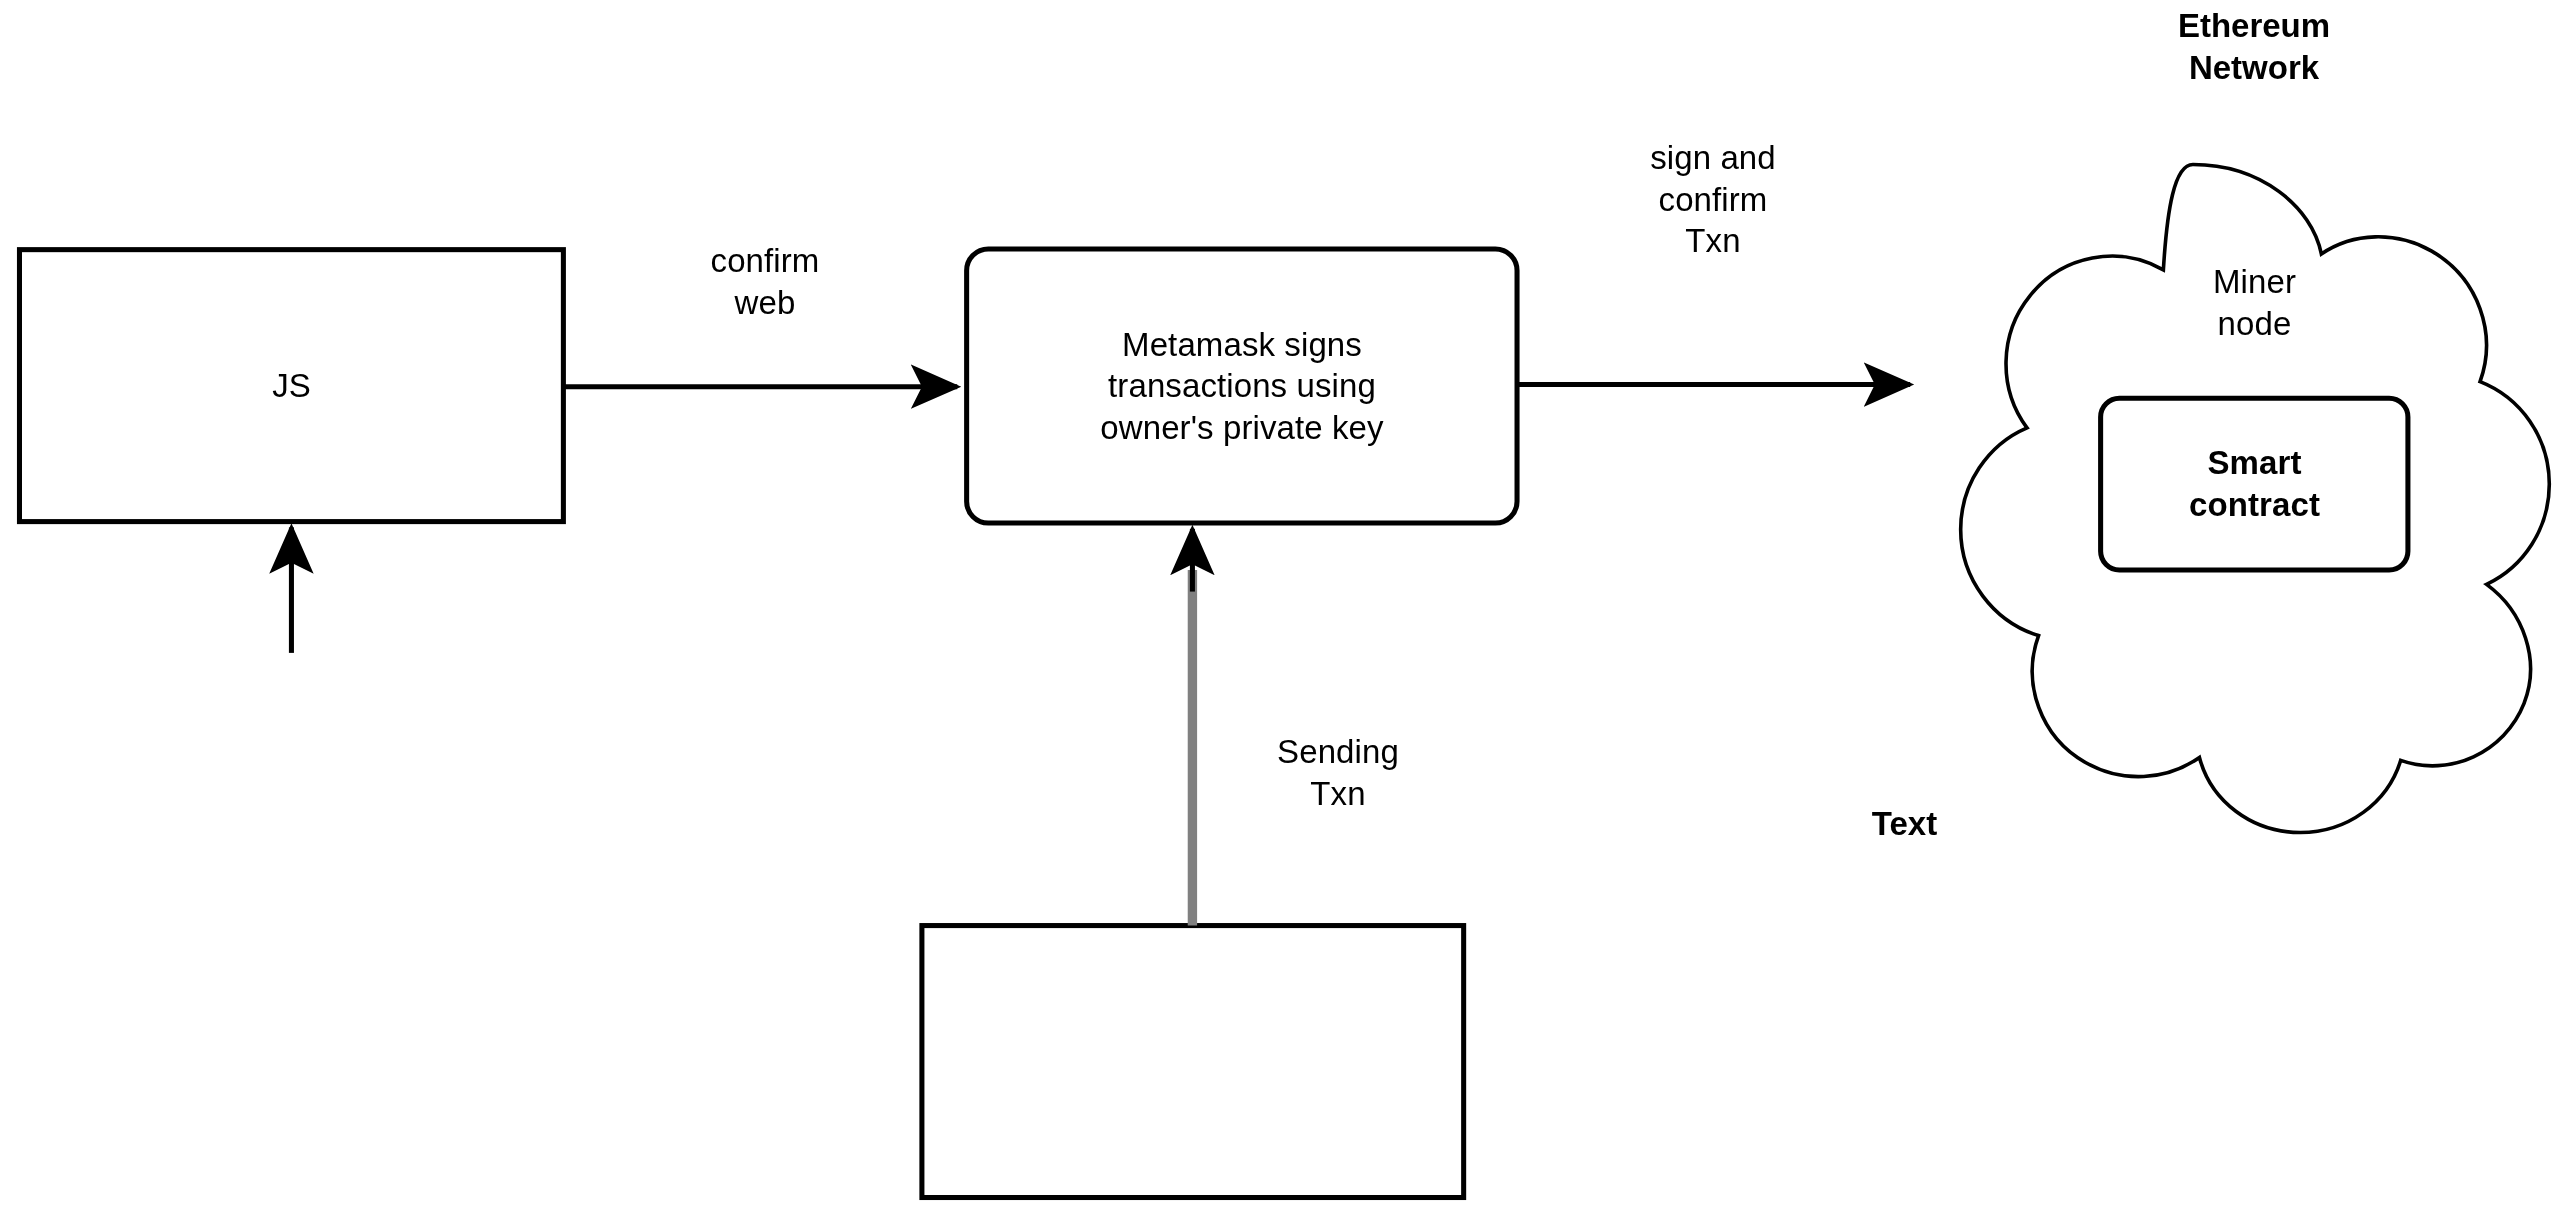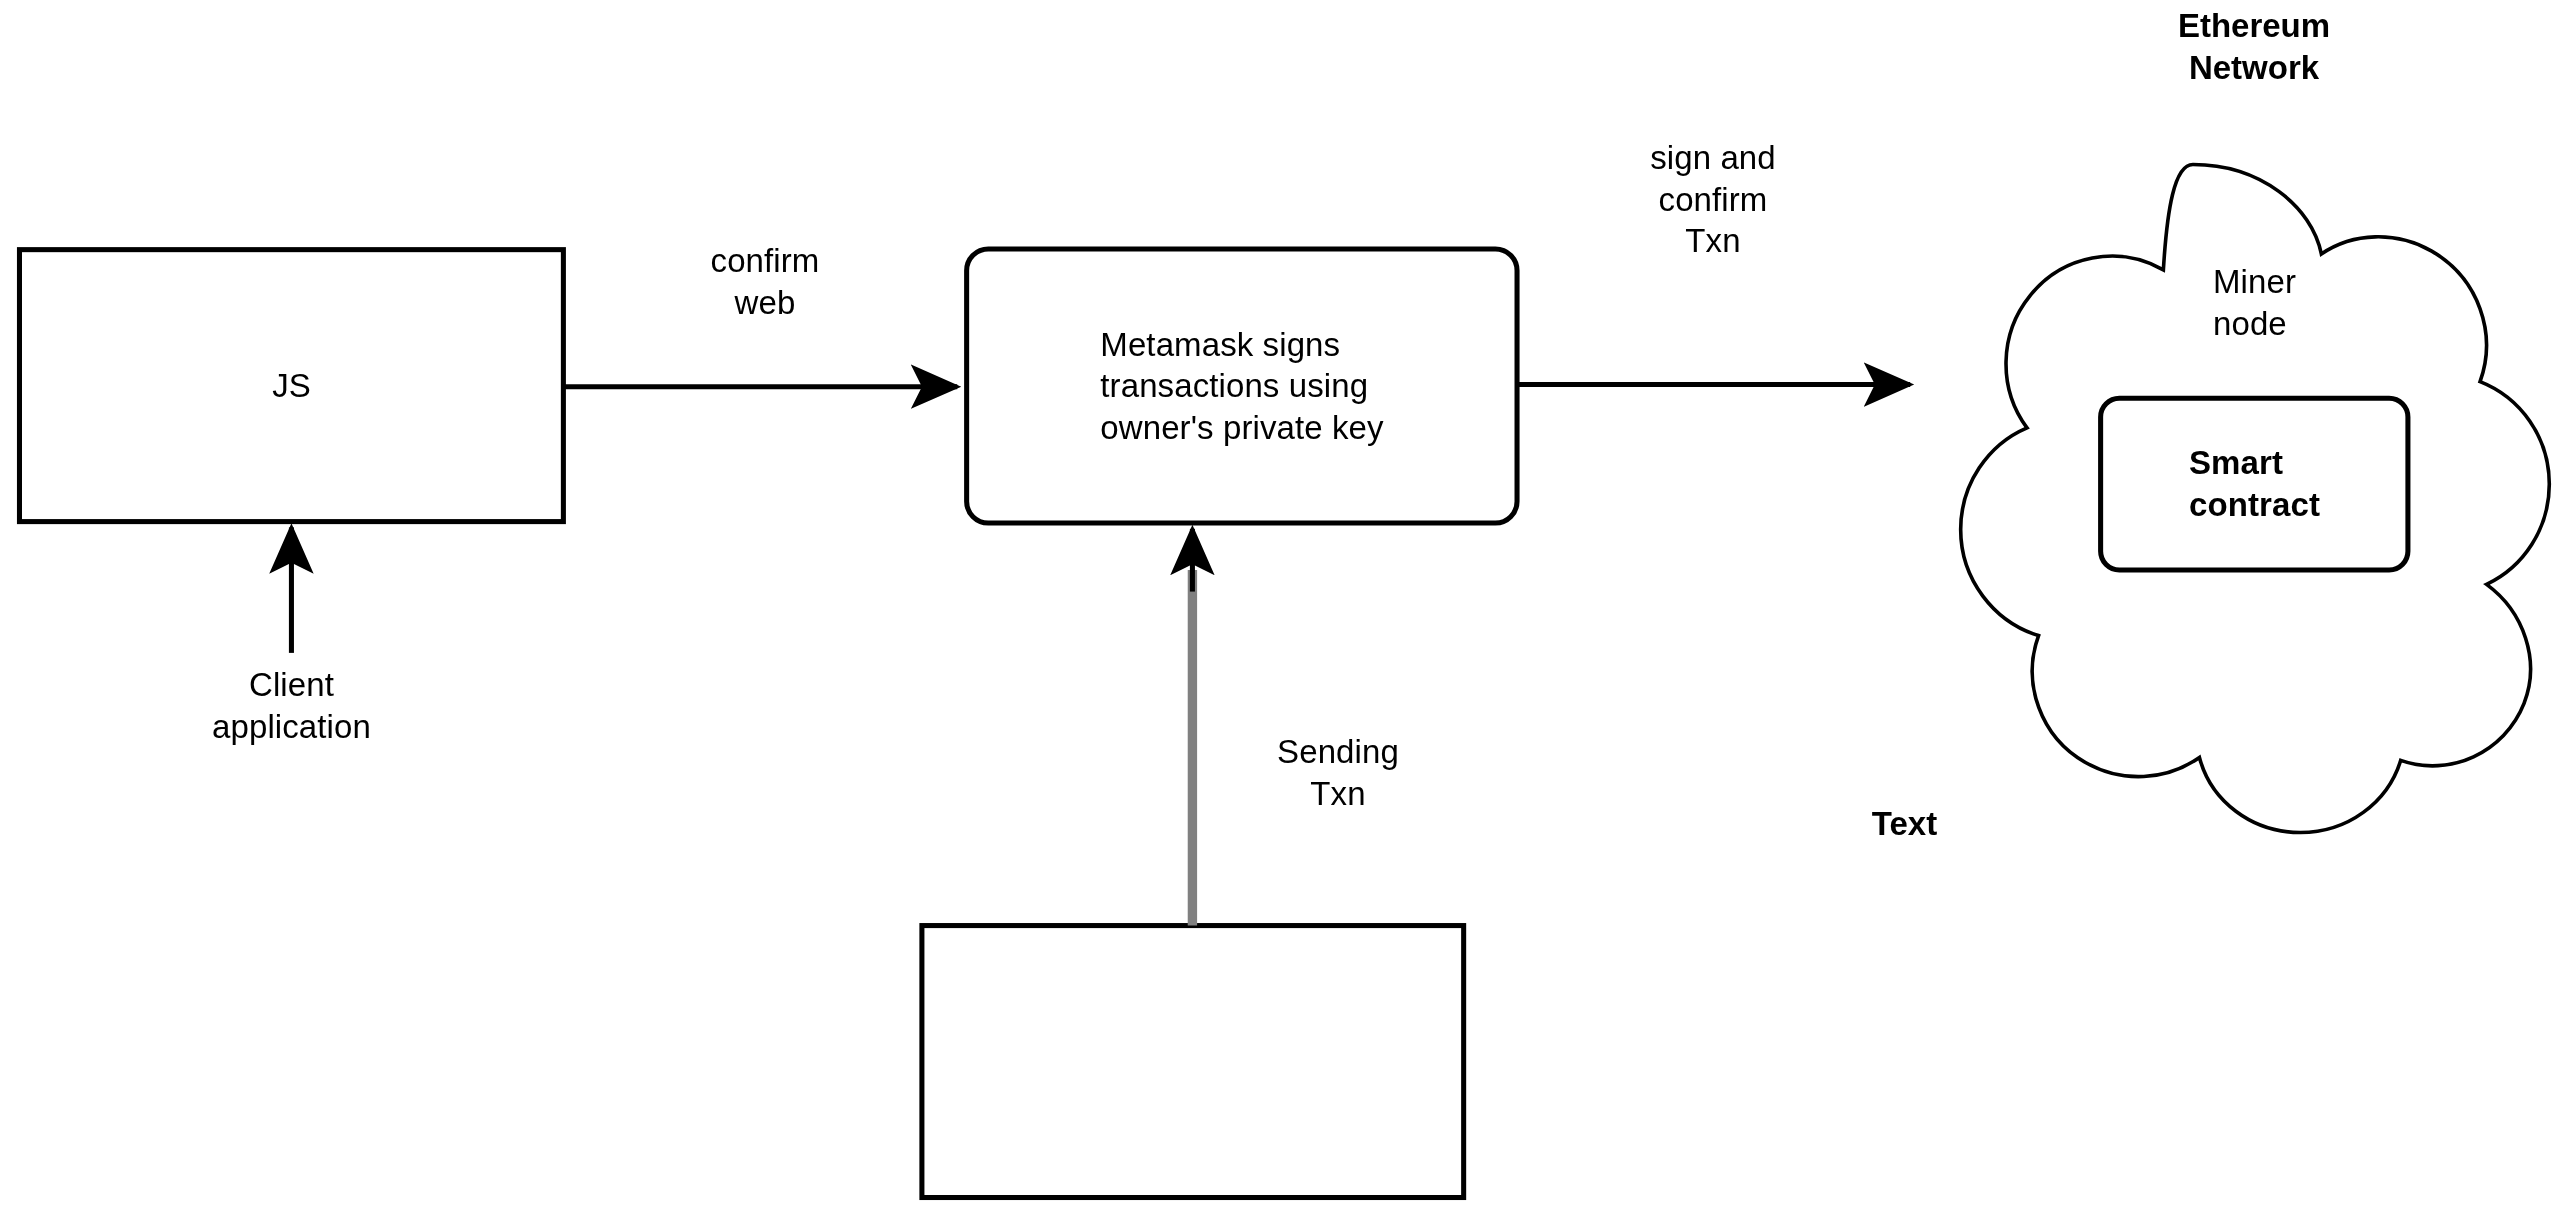--- a/index.html
+++ b/index.html
@@ -21,20 +21,21 @@
     left: 0;
     width: 2576px;
     height: 1212px;
     pointer-events: none;
   }
   .node-label {
     position: absolute;
     display: flex;
     align-items: center;
     justify-content: center;
+    text-align: center;
     color: #000000;
     font-size: 33px;
     line-height: 1.26;
     white-space: pre-line;
     letter-spacing: 0.1px;
   }
   .edge-label {
     position: absolute;
     text-align: center;
     color: #000000;
@@ -117,22 +118,20 @@
   <div class="edge-label" style="left:635px; top:240px; width:260px;">confirm
 web</div>
 
   <div class="edge-label" style="left:1583px; top:137px; width:260px;">sign and
 confirm
 Txn</div>
 
   <div class="edge-label" style="left:1219px; top:731px; width:238px;">Sending
 Txn</div>
 
-  <div class="edge-label" style="left:147px; top:664px; width:289px;">Client
-application</div>
 
   <div class="free-label" style="left:2088px; top:5px; width:332px;">Ethereum
 Network</div>
 
   <div class="free-label" style="left:1847px; top:803px; width:115px;">Text</div>
 
 </div>
 
 
 </body></html>

